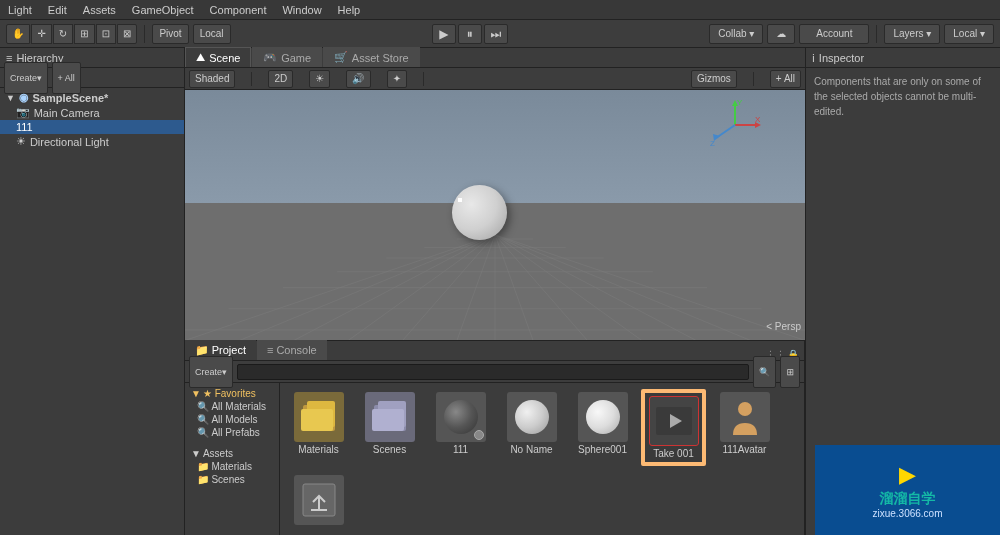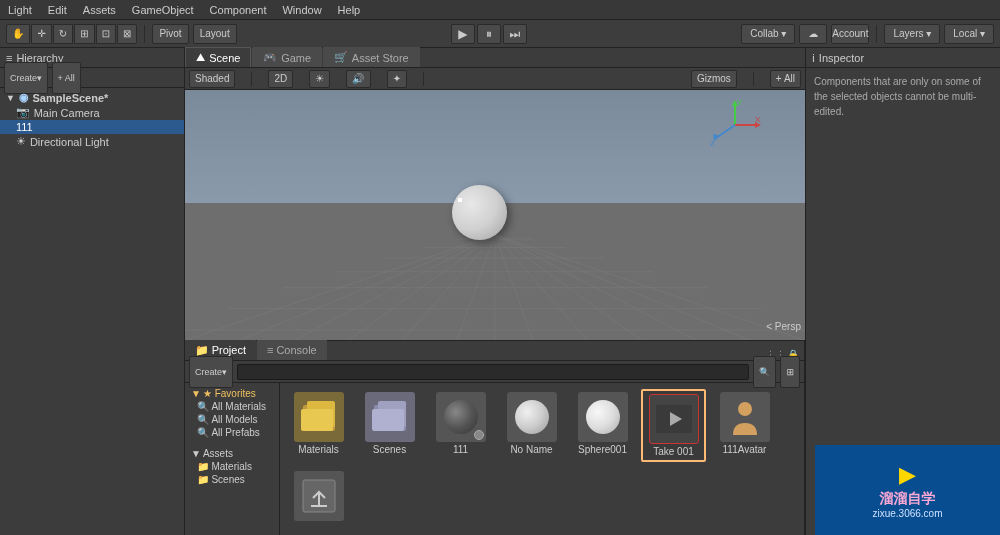--- a/index.html
+++ b/index.html
@@ -98,21 +98,21 @@
       height: 20px;
       display: flex;
       align-items: center;
       gap: 2px;
     }
     .account-btn {
       background: #4a4a4a;
       border: 1px solid #2a2a2a;
       color: #ccc;
       font-size: 10px;
-      padding: 2px 0;
+      padding: 2px 16px;
       cursor: pointer;
       border-radius: 2px;
       height: 20px;
       display: flex;
       align-items: center;
     }
     .layers-btn {
       background: #4a4a4a;
       border: 1px solid #2a2a2a;
       color: #ccc;
@@ -460,21 +460,21 @@
       display: flex;
       flex-direction: column;
       align-items: center;
       gap: 2px;
       cursor: pointer;
       padding: 3px;
       border-radius: 2px;
       width: 65px;
     }
     .asset-item.selected {
-      border: 2px solid #fdba74;
+      border: 4px solid #fdba74;
       background: #3a3a3a;
     }
     .asset-thumb {
       width: 50px;
       height: 50px;
       border-radius: 3px;
       display: flex;
       align-items: center;
       justify-content: center;
       font-size: 20px;
@@ -514,21 +514,21 @@
       align-items: center;
       justify-content: center;
       z-index: 100;
     }
     .watermark-logo {
       font-size: 22px;
       color: #ffd700;
       margin-bottom: 2px;
     }
     .watermark-text {
-      color: #f9a8d4;
+      color: #14b8a6;
       font-size: 14px;
       font-weight: bold;
     }
     .watermark-url {
       color: #cce0ff;
       font-size: 10px;
     }
 
     
     .gizmo-svg { position: absolute; top: 8px; right: 42px; }
@@ -563,21 +563,21 @@
     <button class="transform-btn">↻</button>
     <button class="transform-btn">⊞</button>
     <button class="transform-btn">⊡</button>
     <button class="transform-btn">⊠</button>
   </div>
   <div class="toolbar-separator"></div>
   <button class="toolbar-btn">
     <span>Pivot</span>
   </button>
   <button class="toolbar-btn">
-    <span>Layout</span>
+    <span>Local</span>
   </button>
   <div class="toolbar-spacer"></div>
   <div class="play-btns">
     <button class="play-btn">▶</button>
     <button class="play-btn">⏸</button>
     <button class="play-btn">⏭</button>
   </div>
   <div class="toolbar-spacer"></div>
   <button class="collab-btn">
     <span>Collab ▾</span>

